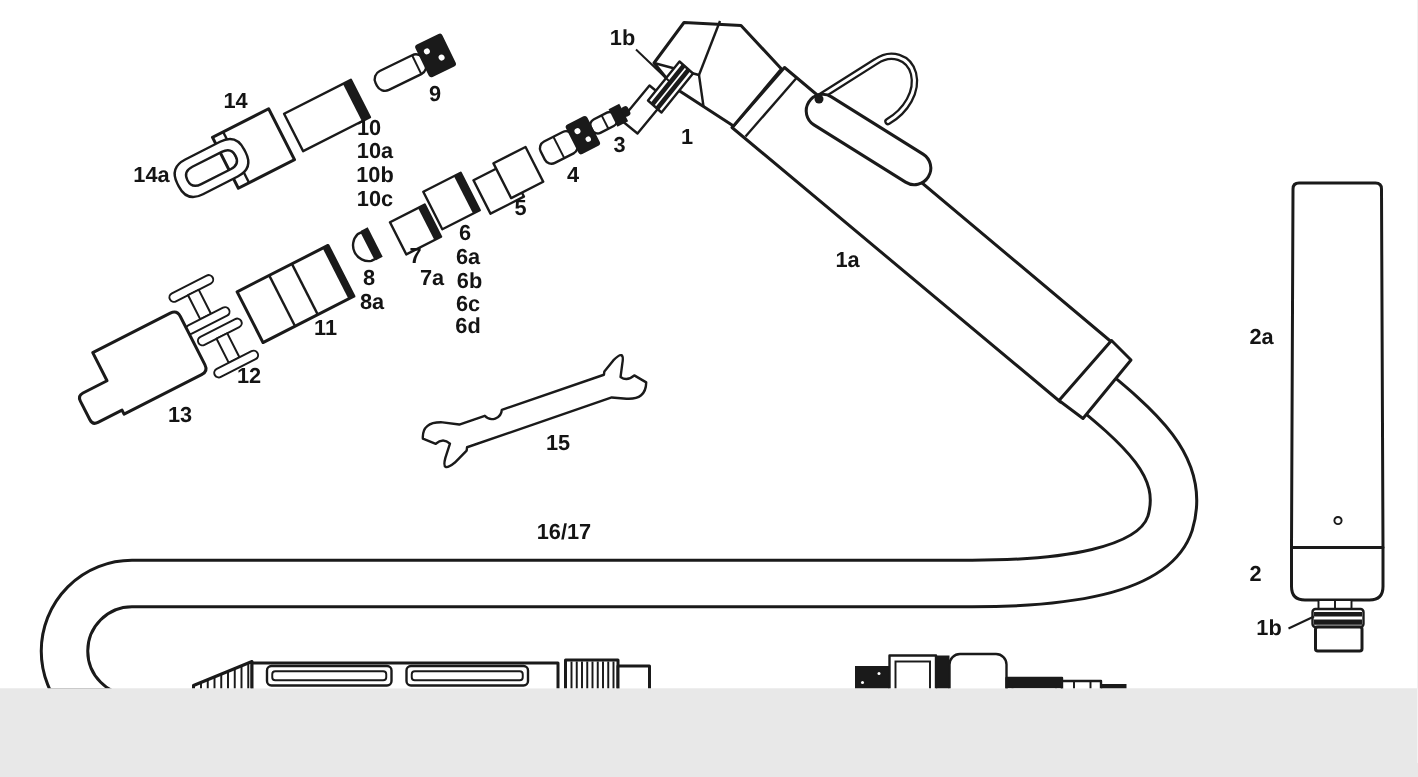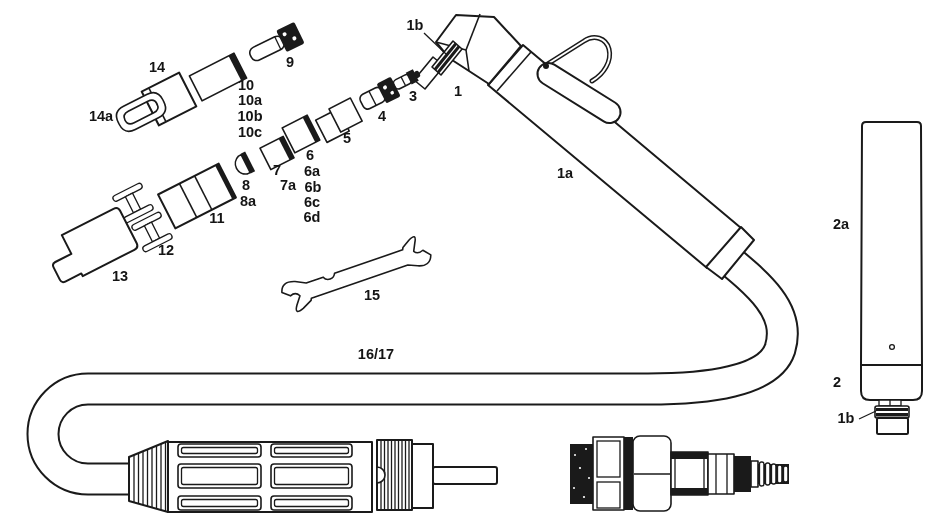--- a/index.html
+++ b/index.html
@@ -1,16 +1,16 @@
 <!DOCTYPE html>
 <html><head>
 <meta charset="utf-8">
 <style>
   html,body{margin:0;padding:0;background:#e8e8e8;}
-  .page{position:relative;width:945px;height:518px;background:#ffffff;overflow:hidden;
+  .page{position:relative;width:945px;height:459px;background:#ffffff;overflow:hidden;
         font-family:"Liberation Sans",sans-serif;}
   svg{position:absolute;left:0;top:0;}
   .o2 {fill:#fff;stroke:#1a1a1a;stroke-width:2;stroke-linejoin:round;}
   .o16{fill:#fff;stroke:#1a1a1a;stroke-width:1.6;stroke-linejoin:round;}
   .o13{fill:#fff;stroke:#1a1a1a;stroke-width:1.3;stroke-linejoin:round;}
   .k  {fill:#1a1a1a;stroke:none;}
   .s  {stroke:#1a1a1a;fill:none;stroke-width:1.6;}
   .s13{stroke:#1a1a1a;fill:none;stroke-width:1.3;}
   .cableOuter{stroke:#1a1a1a;stroke-width:33;fill:none;}
   .cableInner{stroke:#ffffff;stroke-width:29;fill:none;}

